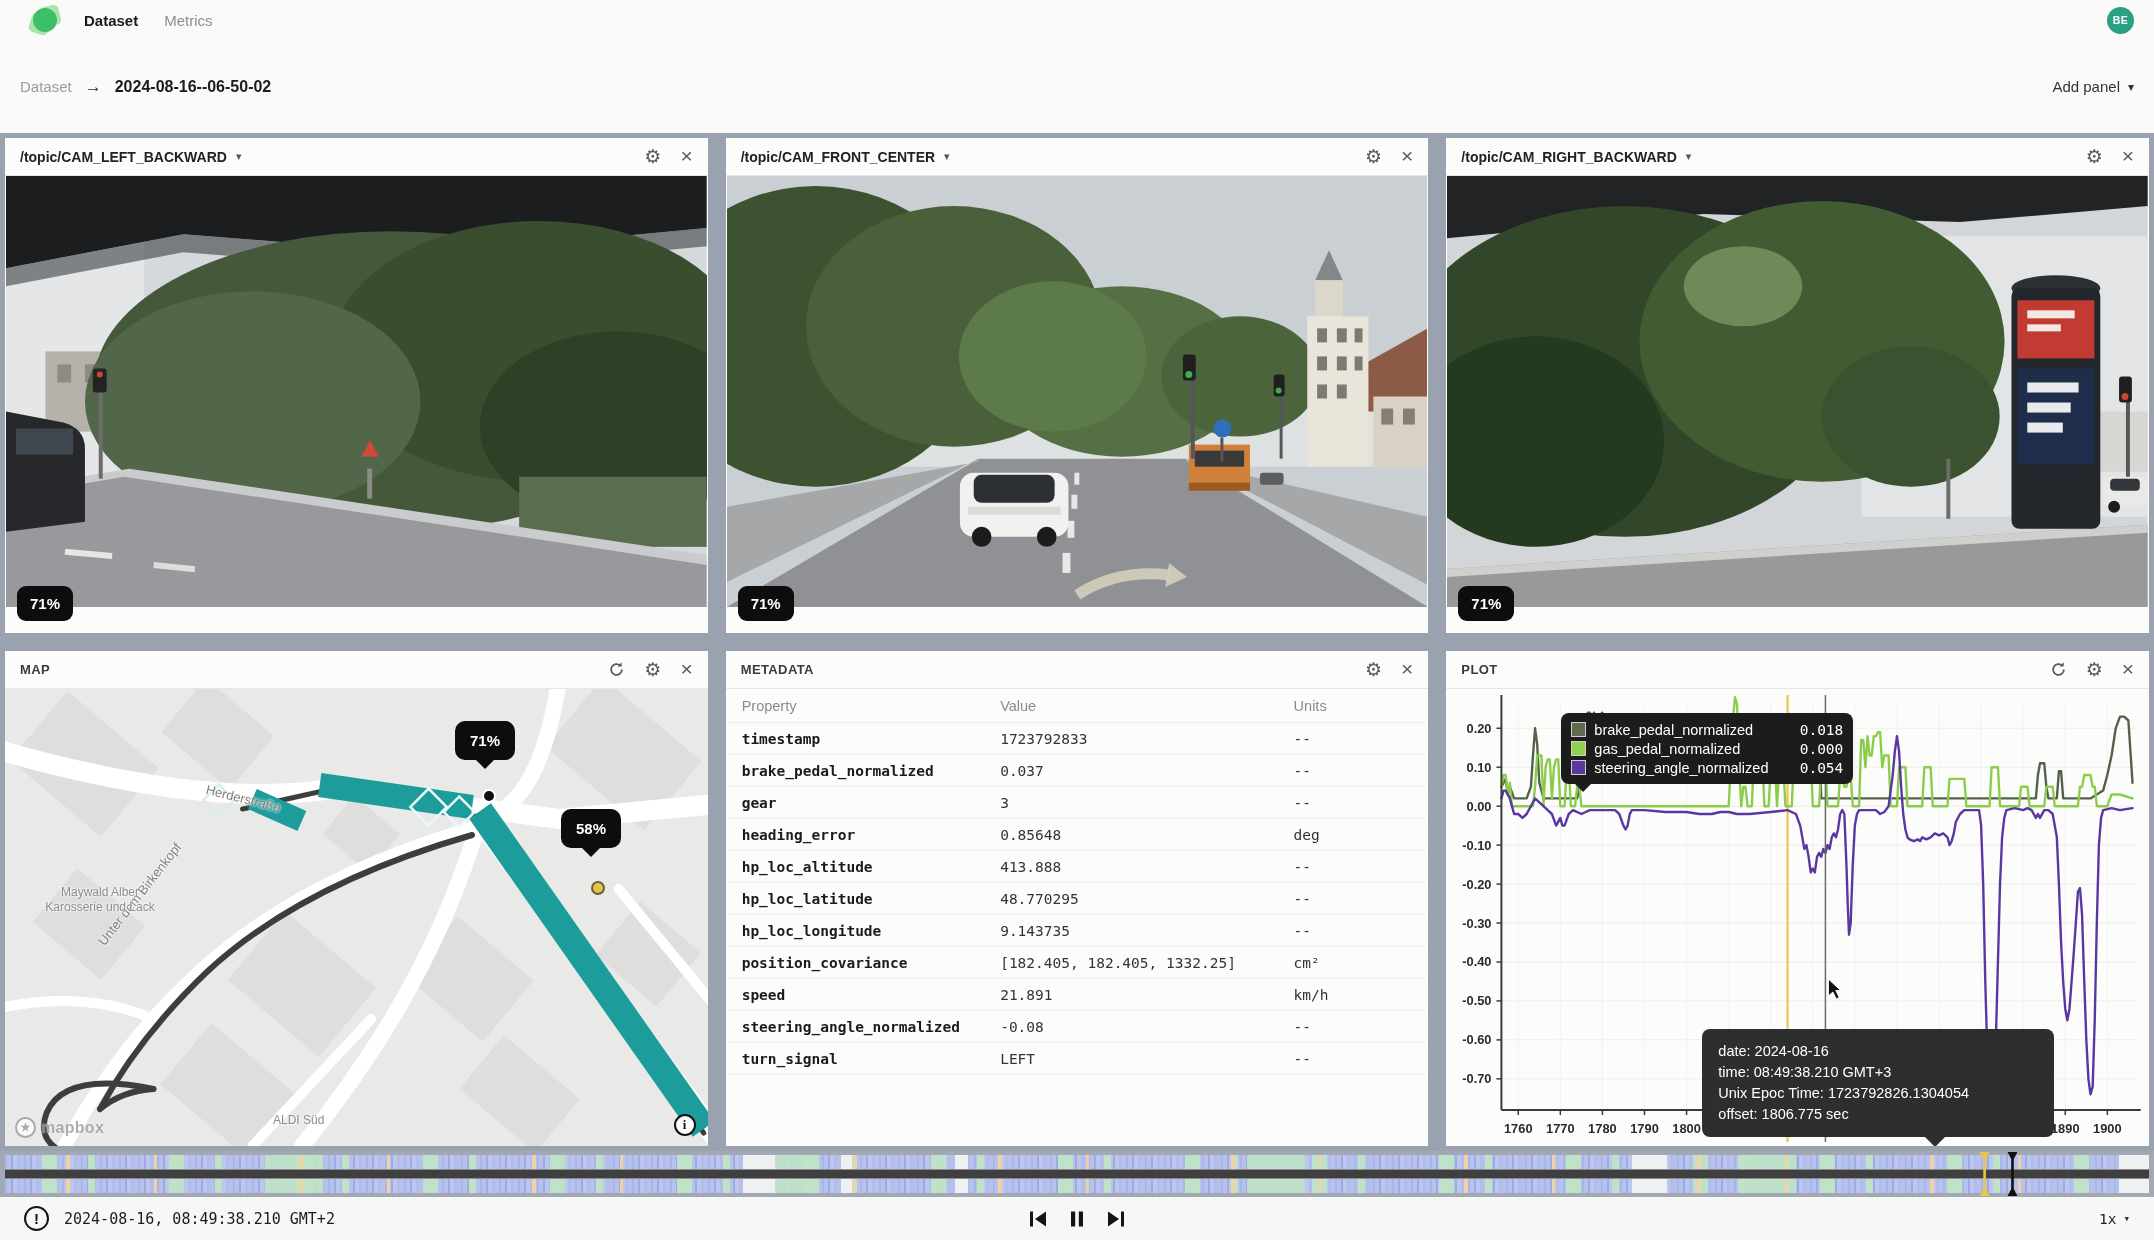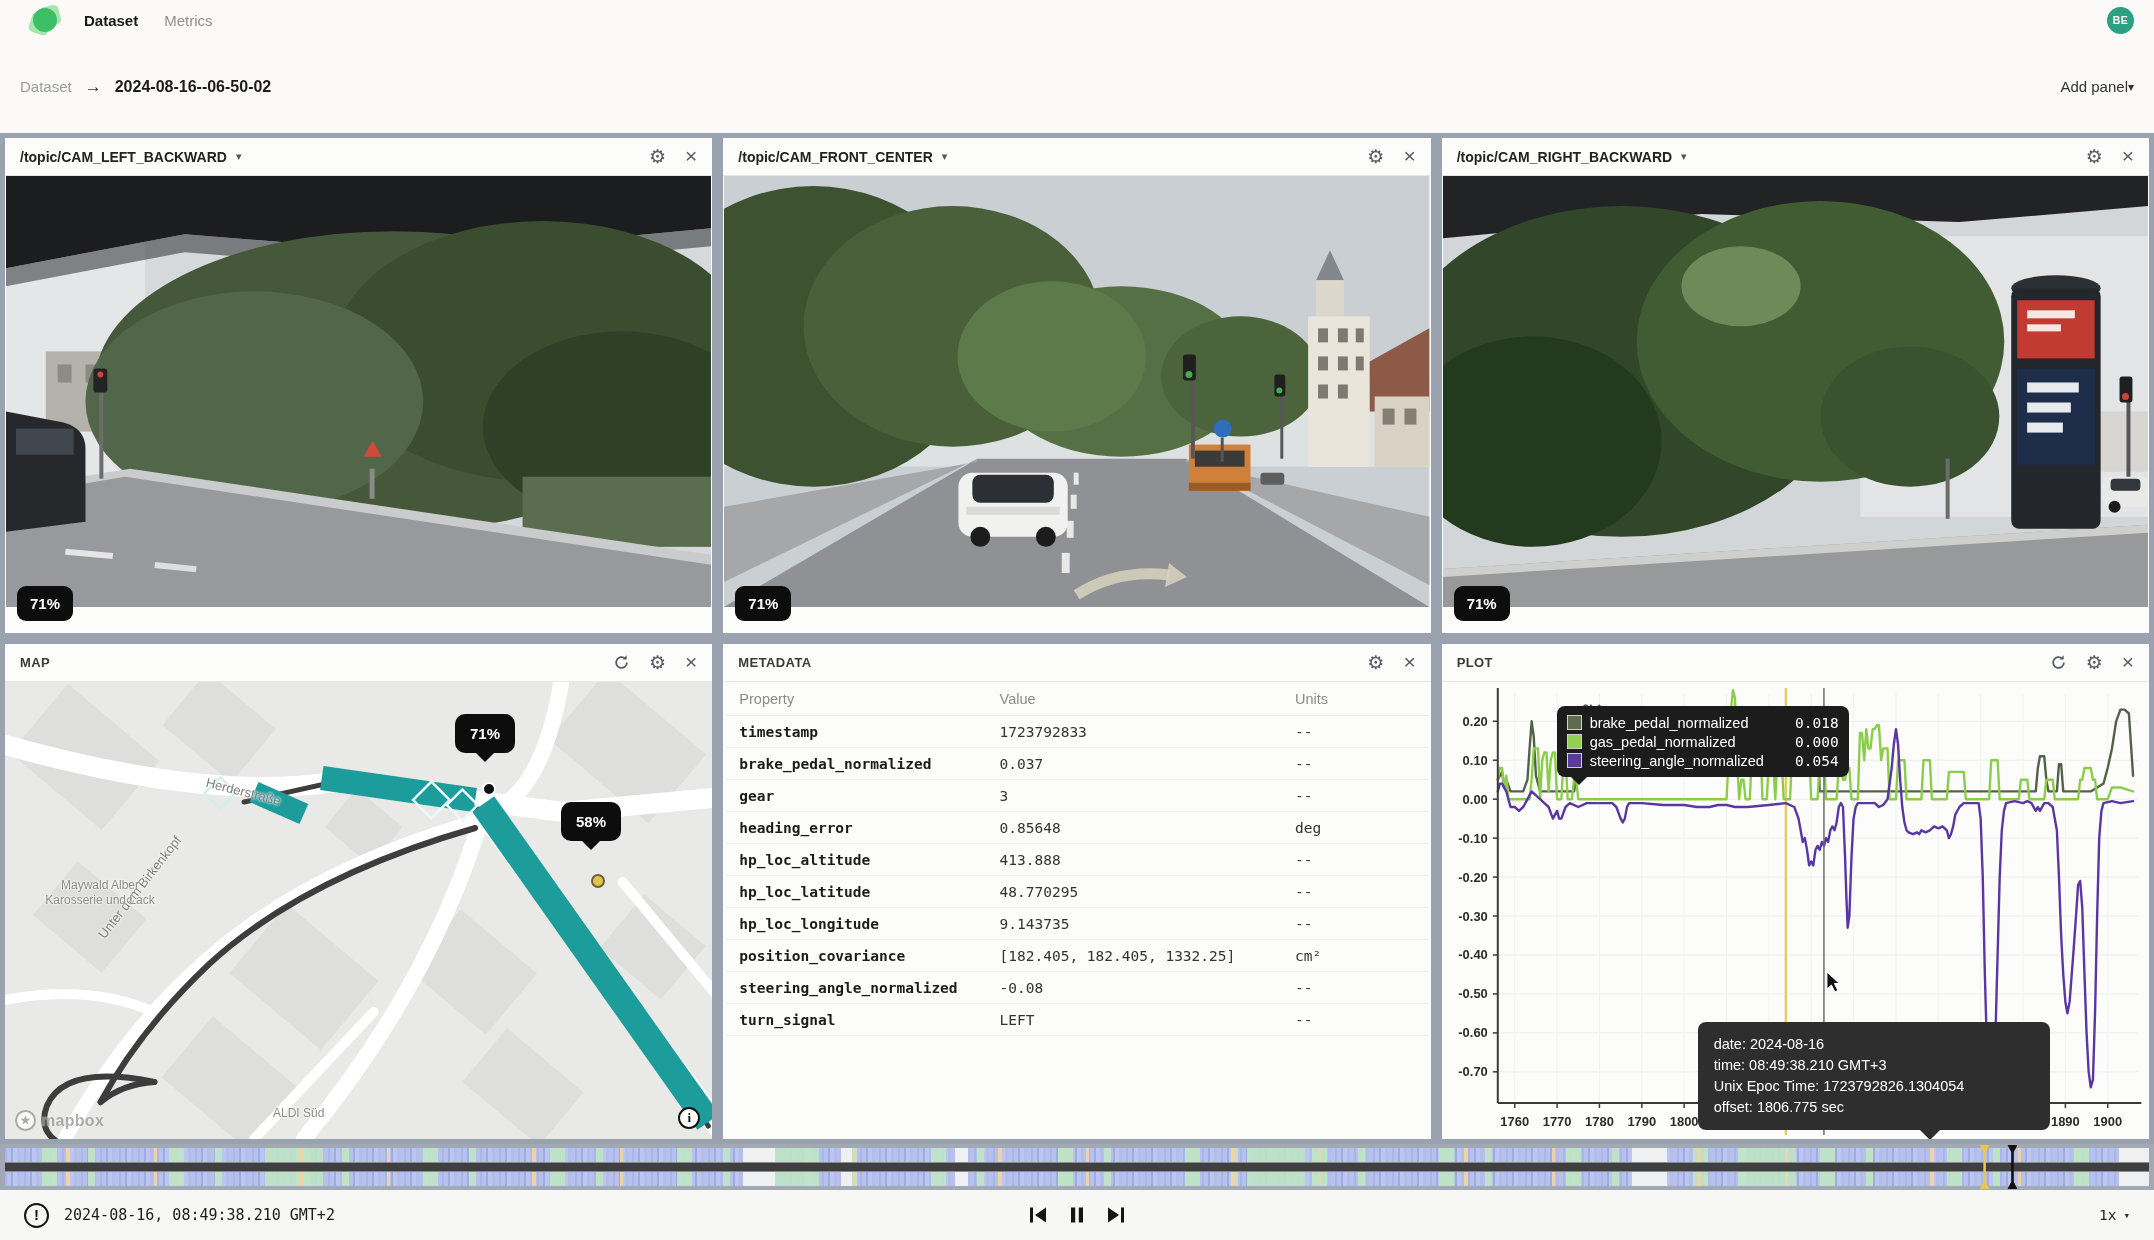--- a/index.html
+++ b/index.html
@@ -17,25 +17,25 @@
   .navtabs { display:flex; gap:26px; margin-left:24px; }
   .navtab { font-size:15px; color:#8f8f8f; cursor:pointer; }
   .navtab.active { font-weight:700; color:#191919; }
   .avatar { margin-left:auto; width:27px; height:27px; border-radius:50%; background:#2ba183; color:#fff; font-size:10.5px; font-weight:700; display:flex; align-items:center; justify-content:center; letter-spacing:.5px; }
 
   
   .crumbbar { height:93px; flex:0 0 93px; background:#fbfaf8; display:flex; align-items:center; padding:0 20px; }
   .crumb-root { font-size:15px; color:#9b9b9b; }
   .crumb-arrow { font-size:17px; color:#2c2c2c; margin:0 13px; }
   .crumb-current { font-size:16px; font-weight:700; color:#1b1b1b; }
-  .addpanel { margin-left:auto; display:flex; align-items:center; color:#333; font-size:15px; cursor:pointer; }
+  .addpanel { margin-left:auto; display:flex; align-items:center; gap:8px; color:#333; font-size:15px; cursor:pointer; }
   .addpanel .caret { font-size:12px; color:#333; }
 
   
-  .panels { flex:0 0 1007px; background:#9aa2b0; padding:5px; display:grid; grid-template-columns:repeat(3,1fr); grid-template-rows:495px 495px; gap:11px; }
+  .panels { flex:0 0 1007px; background:#9aa2b0; padding:5px; display:grid; grid-template-columns:repeat(3,1fr); grid-template-rows:495px 495px; gap:18px; }
   .panel { background:#fcfcfb; display:flex; flex-direction:column; overflow:hidden; }
   .phead { flex:0 0 38px; display:flex; align-items:center; padding:0 15px; border-bottom:1px solid #e6e6e4; background:#fcfcfb; }
   .ptitle { font-size:14px; font-weight:700; color:#222; white-space:nowrap; }
   .ptitle-sm { font-size:13px; font-weight:700; color:#3a3a3a; letter-spacing:.4px; }
   .tcaret { font-size:11px; color:#555; margin-left:9px; cursor:pointer; }
   .hicons { margin-left:auto; display:flex; align-items:center; gap:19px; }
   .ic { color:#565b61; cursor:pointer; line-height:1; display:flex; align-items:center; }
   .ic.gear { font-size:19px; }
   .ic.close { font-size:21px; font-weight:400; margin-top:-2px; }
 
@@ -425,20 +425,25 @@
               </tr>
               <tr>
                 <td>hp_loc_longitude</td>
                 <td>9.143735</td>
                 <td>--</td>
               </tr>
               <tr>
                 <td>position_covariance</td>
                 <td>[182.405, 182.405, 1332.25]</td>
                 <td>cm²</td>
+              </tr>
+              <tr>
+                <td>speed</td>
+                <td>21.891</td>
+                <td>km/h</td>
               </tr>
               <tr>
                 <td>steering_angle_normalized</td>
                 <td>-0.08</td>
                 <td>--</td>
               </tr>
               <tr>
                 <td>turn_signal</td>
                 <td>LEFT</td>
                 <td>--</td>

